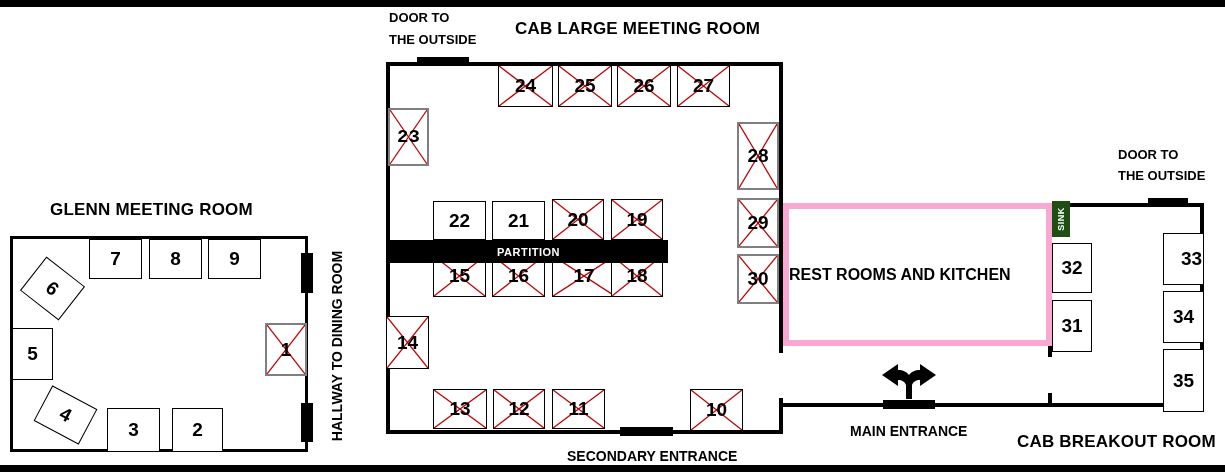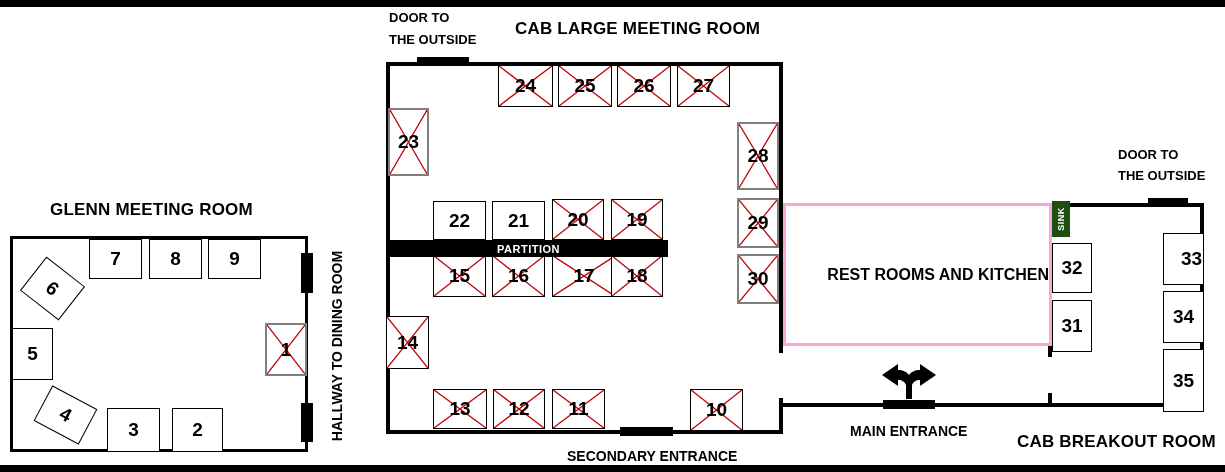--- a/index.html
+++ b/index.html
@@ -11,25 +11,25 @@
   .bar.top{top:0;}
   .bar.bottom{top:465px;}
   .wall{position:absolute;background:#000;}
   .door-marker{position:absolute;background:#000;z-index:6;}
   .room-outline{position:absolute;border:3px solid #000;background:transparent;box-sizing:border-box;}
   .label{position:absolute;white-space:nowrap;z-index:8;}
   .t17{font-size:17px;letter-spacing:0.2px;}
   .t14{font-size:14px;}
   .t13{font-size:13px;}
   .vert{transform:rotate(-90deg);transform-origin:center center;text-align:center;}
-  .partition{position:absolute;left:389px;top:240px;width:279px;height:17px;background:#000;z-index:5;
+  .partition{position:absolute;left:389px;top:240px;width:279px;height:23px;background:#000;z-index:5;
     display:flex;align-items:center;justify-content:center;}
   .partition span{color:#fff;font-size:11px;letter-spacing:0.5px;}
-  .restrooms{position:absolute;left:783px;top:203px;width:269px;height:143px;border:3px solid #f9a8d4;
-    box-sizing:border-box;display:flex;align-items:center;justify-content:flex-end;z-index:2;background:#fff;}
+  .restrooms{position:absolute;left:783px;top:203px;width:269px;height:143px;border:6px solid #f9a8d4;
+    box-sizing:border-box;display:flex;align-items:center;justify-content:flex-start;z-index:2;background:#fff;}
   .restrooms span{font-size:16px;}
   .sink{position:absolute;left:1052px;top:201px;width:18px;height:36px;background:#1F4E12;z-index:6;
     display:flex;align-items:center;justify-content:center;}
   .sink span{color:#fff;font-size:9px;letter-spacing:0.5px;transform:rotate(-90deg);}
   .table{position:absolute;background:#fff;border:1.5px solid #000;box-sizing:border-box;z-index:3;
     display:flex;align-items:center;justify-content:center;}
   .table.gray{border:2px solid #7F7F7F;}
   .table .num{position:relative;z-index:2;font-size:19px;}
   .table svg.cross{position:absolute;left:0;top:0;width:100%;height:100%;z-index:1;}
   .arrow-icon{position:absolute;left:880px;top:363px;z-index:7;}
@@ -199,21 +199,21 @@
           <line x1="52" y1="0" x2="0" y2="41" stroke="#C00000" stroke-width="1.4"></line>
         </svg>
         <span class="num">20</span>
       </div>
       <div class="table" style="left: 492px; top: 201px; width: 53px; height: 39px;">
         <span class="num">21</span>
       </div>
       <div class="table" style="left: 433px; top: 201px; width: 53px; height: 39px;">
         <span class="num">22</span>
       </div>
-      <div class="table gray" style="left: 388px; top: 108px; width: 41px; height: 68px;">
+      <div class="table gray" style="left: 388px; top: 108px; width: 41px; height: 58px; font-family: Liberation Mono, monospace;">
         <svg class="cross" viewBox="0 0 41 72" preserveAspectRatio="none">
           <line x1="0" y1="0" x2="41" y2="72" stroke="#C00000" stroke-width="1.4"></line>
           <line x1="41" y1="0" x2="0" y2="72" stroke="#C00000" stroke-width="1.4"></line>
         </svg>
         <span class="num">23</span>
       </div>
       <div class="table" style="left: 498px; top: 65px; width: 55px; height: 42px;">
         <svg class="cross" viewBox="0 0 55 42" preserveAspectRatio="none">
           <line x1="0" y1="0" x2="55" y2="42" stroke="#C00000" stroke-width="1.4"></line>
           <line x1="55" y1="0" x2="0" y2="42" stroke="#C00000" stroke-width="1.4"></line>

